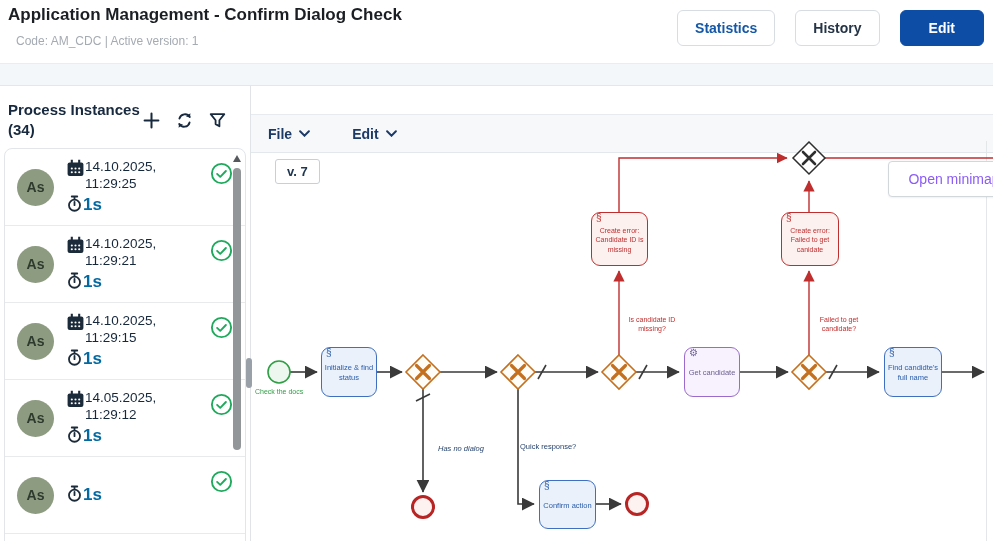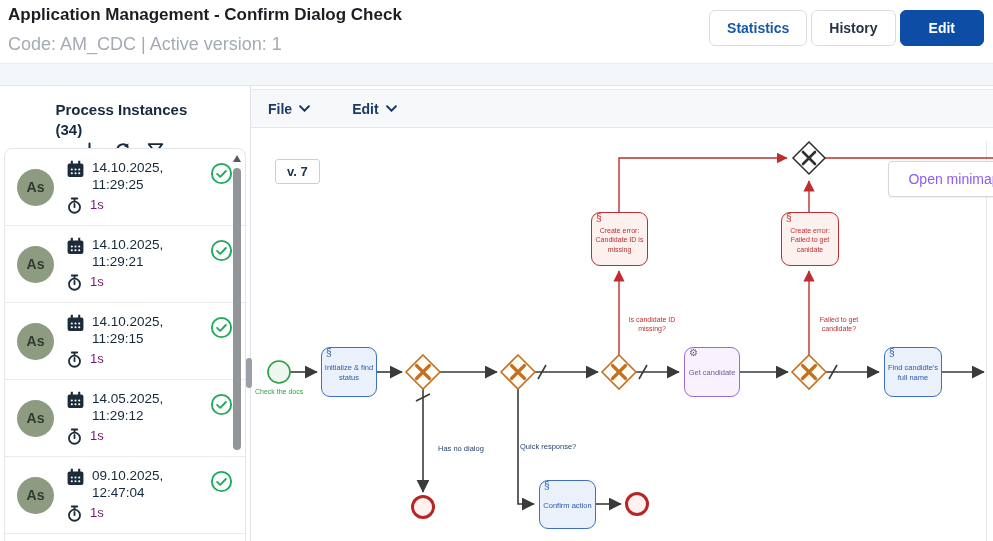--- a/index.html
+++ b/index.html
@@ -3,62 +3,62 @@
 <meta charset="utf-8">
 <style>
   * { margin:0; padding:0; box-sizing:border-box; }
   html,body { width:993px; height:541px; overflow:hidden; background:#fff;
               font-family:"Liberation Sans", sans-serif; }
   .page { position:relative; width:993px; height:541px; background:#fff;border-radius:13px; }
 
   
   .hdr { position:absolute; top:0; left:0; right:0; height:63px; background:#fff; }
   .hdr-title { position:absolute; left:8px; top:5px; font-size:17px; font-weight:700; color:#1b1f24; }
-  .hdr-sub   { position:absolute; left:8px; top:34px; font-size:18px; color:#a5abb3; }
-  .hdr-actions { position:absolute; right:9px; top:10px; display:flex; gap:4px; }
+  .hdr-sub   { position:absolute; left:16px; top:34px; font-size:12px; color:#a5abb3; }
+  .hdr-actions { position:absolute; right:9px; top:10px; display:flex; gap:20px; }
   .btn { height:36px; border-radius:6px; font-size:14px; font-weight:600; cursor:pointer;
          padding:0 17px; background:#fff; border:1px solid #d8dde3; }
   .btn-stat { color:#1558a8; }
   .btn-hist { color:#253446; }
   .btn-edit { background:#0d4da6; border:1px solid #0d4da6; color:#fff; padding:0 28px; }
 
   
   .strip { position:absolute; top:63px; left:0; right:0; height:23px; background:#f3f7fa;
            border-top:1px solid #e8edf1; border-bottom:1px solid #e2e7ec; }
 
   
   .sidebar { position:absolute; left:0; top:86px; width:250px; bottom:0; background:#fff; }
-  .sb-head { display:flex; align-items:center; justify-content:space-between; padding:14px 12px 8px 8px;flex-direction:column; }
+  .sb-head { display:flex; align-items:center; justify-content:flex-start; padding:14px 12px 8px 8px; }
   .sb-title { font-size:15px; font-weight:700; color:#17293e; width:135px; line-height:1.35; }
   .sb-icons { display:flex; align-items:center; gap:15px; margin-right:2px; }
   .icon-btn { background:none; border:none; cursor:pointer; padding:0; display:flex; }
   .list { position:absolute; left:4px; right:4px; top:62px; bottom:-8px; background:#fff;
           border:1px solid #e2e5e9; border-radius:8px; overflow:hidden; }
   .inst { height:77px; display:flex; align-items:center; gap:12px; padding:0 12px;
           border-bottom:1px solid #e8eaec; cursor:pointer; }
   .avatar { width:37px; height:37px; border-radius:50%; background:#8d9b81; color:#2e3a2e;
             font-size:14px; font-weight:600; display:flex; align-items:center; justify-content:center; flex:0 0 37px; }
   .inst-info { display:flex; flex-direction:column; gap:3px; }
-  .inst-row { display:flex; gap:7px; align-items:flex-start; }
+  .inst-row { display:flex; align-items:flex-start; }
   .inst-date { font-size:13.5px; font-weight:500; color:#16283c; width:90px; line-height:1.25; }
-  .inst-dur  { font-size:13px; font-weight:400; color:#701a75; }
+  .inst-dur  { font-size:17px; font-weight:700; color:#0369a1; }
   .check { margin-left:auto; align-self:flex-start; margin-top:13px; }
   .scrollbar { position:absolute; right:2px; top:2px; bottom:2px; width:11px; }
   .sb-up { position:absolute; top:4px; left:1px; width:0; height:0;
            border-left:4.5px solid transparent; border-right:4.5px solid transparent;
            border-bottom:7px solid #55585c; }
   .sb-thumb { position:absolute; top:17px; left:1px; width:8px; height:282px;
               background:#939699; border-radius:4px; }
 
   
   .panel { position:absolute; left:250px; top:86px; right:0; bottom:0; background:#fff;
            border-left:1px solid #e0e4e8; }
   .splitter { position:absolute; left:246px; top:358px; width:6px; height:30px;
               background:#9aa0a7; border-radius:3px; z-index:5; }
-  .dtoolbar { margin-top:3px; height:39px; background:#f6f8fa; border-top:1px solid #e7ebef;
+  .dtoolbar { margin-top:28px; height:39px; background:#f6f8fa; border-top:1px solid #e7ebef;
               border-bottom:1px solid #e3e8ec; display:flex; align-items:center; padding-left:17px; gap:42px; }
   .menu { display:flex; align-items:center; gap:7px; font-size:14px; font-weight:600;
           color:#1c3a68; cursor:pointer; }
   .canvas { position:absolute; left:1px; right:0; top:55px; bottom:0; overflow:hidden; }
   .edge-line { position:absolute; left:734px; top:0; bottom:0; width:1px; background:#e3e7ea; }
   .canvas svg.bpmn { position:absolute; left:0; top:0; }
 
   .badge { position:absolute; left:23px; top:18px; background:#fff; border:1px solid #c9cfd6;
            border-radius:3px; padding:4px 11px; font-size:13px; font-weight:600; color:#1d3550; }
   .minimap-btn { position:absolute; left:596px; top:20px; width:132px; height:36px; background:#fff;
@@ -245,33 +245,20 @@
           <svg width="23" height="23" viewBox="0 0 22 22">
             <circle cx="11" cy="11" r="9.2" stroke="#1fa95c" stroke-width="1.8" fill="none"></circle>
             <path d="M6.8 11.4 L9.8 14.2 L15.2 8.6" stroke="#1fa95c" stroke-width="1.8" fill="none" stroke-linecap="round" stroke-linejoin="round"></path>
           </svg>
         </span>
       </div>
 
       <div class="inst">
         <div class="avatar">As</div>
         <div class="inst-info">
-          <div class="inst-row">
-            <svg width="19" height="19" viewBox="0 0 18 18">
-              <rect x="1.5" y="3.2" width="15" height="13" rx="2" fill="#1c2b3a"></rect>
-              <path d="M5.5 0.8 V4.8 M12.5 0.8 V4.8" stroke="#1c2b3a" stroke-width="2"></path>
-              <circle cx="5.5" cy="9" r="1" fill="#fff"></circle>
-                <circle cx="9" cy="9" r="1" fill="#fff"></circle>
-                <circle cx="12.5" cy="9" r="1" fill="#fff"></circle>
-              <circle cx="5.5" cy="12.5" r="1" fill="#fff"></circle>
-                <circle cx="9" cy="12.5" r="1" fill="#fff"></circle>
-                <circle cx="12.5" cy="12.5" r="1" fill="#fff"></circle>
-            </svg>
-            <span class="inst-date">09.10.2025, 12:47:04</span>
-          </div>
           <div class="inst-row">
             <svg width="17" height="17" viewBox="0 0 16 16">
               <circle cx="8" cy="9.6" r="5.2" stroke="#1c2b3a" stroke-width="1.7" fill="none"></circle>
               <path d="M5.4 1.4 H10.6 M8 2.2 V4 M8 9.6 V6.6" stroke="#1c2b3a" stroke-width="1.7" stroke-linecap="round"></path>
             </svg>
             <span class="inst-dur">1s</span>
           </div>
         </div>
         <span class="check">
           <svg width="23" height="23" viewBox="0 0 22 22">
@@ -401,20 +388,20 @@
         <span>Create error: Candidate ID is missing</span>
       </div>
       <div class="task task-red" style="left:529px; top:71px; width:58px; height:54px;">
         <span class="task-icon">§</span>
         <span>Create error: Failed to get canidate</span>
       </div>
 
       <div class="lbl lbl-green" style="left:3px; top:247px;">Check the docs</div>
       <div class="lbl lbl-red" style="left:370px; top:174px; width:60px;">Is candidate ID missing?</div>
       <div class="lbl lbl-red" style="left:560px; top:174px; width:54px;">Failed to get candidate?</div>
-      <div class="lbl lbl-navy" style="left:186px; top:303px;">Has no dialog</div>
+      <div class="lbl lbl-navy" style="left:186px; top:303px;font-style:italic;">Has no dialog</div>
       <div class="lbl lbl-navy" style="left:268px; top:301px;">Quick response?</div>
 
       <div class="badge">v. 7</div>
       <button class="minimap-btn">Open minimap</button>
     </div>
   </div>
 </div>
 
 </body></html>

